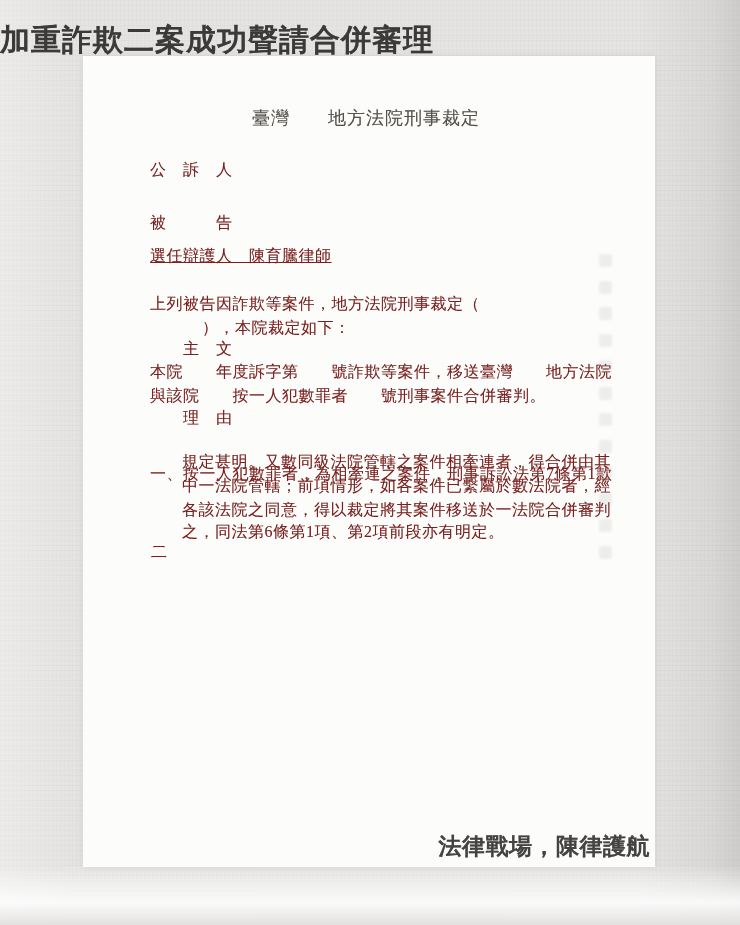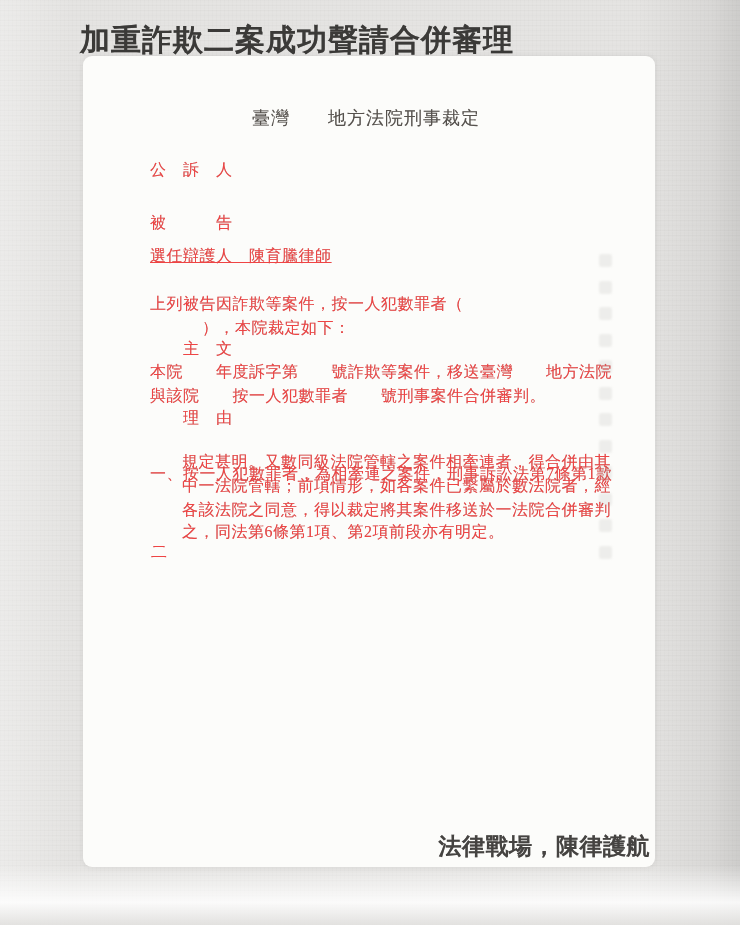--- a/index.html
+++ b/index.html
@@ -18,35 +18,34 @@
       repeating-linear-gradient(180deg, rgba(0,0,0,.018) 0 1px, rgba(0,0,0,0) 1px 5px),
       repeating-linear-gradient(90deg, rgba(0,0,0,.012) 0 1px, rgba(0,0,0,0) 1px 4px);
   }
   
   .fold{
     position:absolute;left:0;right:0;bottom:0;height:60px;
     background:linear-gradient(180deg, rgba(255,255,255,0) 0%, rgba(255,255,255,.85) 62%, rgba(226,225,223,.9) 100%);
   }
   .banner-title{
     position:absolute;top:20px;left:0;width:628px;
-    text-align:center;padding-right:34px;box-sizing:border-box;
+    text-align:left;padding-right:34px;box-sizing:border-box;
     font-size:30px;font-weight:bold;letter-spacing:1px;
     color:#3b3a38;
     text-shadow:0 0 .6px rgba(59,58,56,.55);
     white-space:nowrap;
   }
   .paper{
     position:absolute;left:83px;top:56px;width:572px;height:811px;
     background:#fcfcfa;
     box-shadow:0 0 7px rgba(0,0,0,.07);
-    border-radius:9px;
   }
   .line{
     position:absolute;white-space:nowrap;
-    font-size:16px;color:#ef4444;letter-spacing:.5px;
+    font-size:16px;color:#7f1d1d;letter-spacing:.5px;
     text-shadow:0 0 .5px rgba(94,90,86,.4);
   }
   .heading{left:169px;top:50px;font-size:18px;letter-spacing:1px;color:#56524e;}
   .l-plaintiff{left:67px;top:104px;}
   .l-defendant{left:67px;top:133px;margin-top:24px;}
   .l-defender{left:67px;top:190px;text-decoration:underline;}
   .l-intro1{left:67px;top:238px;}
   .l-intro2{left:119px;top:262px;}
   .l-mainlabel{left:100px;top:283px;}
   .l-main1{left:67px;top:306px;}
@@ -79,21 +78,21 @@
 
 <div class="scene">
 
   <div class="banner-title">加重詐欺二案成功聲請合併審理</div>
 
   <div class="paper">
     <div class="line heading">臺灣　　地方法院刑事裁定</div>
     <div class="line l-plaintiff">公　訴　人</div>
     <div class="line l-defendant">被　　　告</div>
     <div class="line l-defender">選任辯護人　陳育騰律師</div>
-    <div class="line l-intro1">上列被告因詐欺等案件，按一人犯數罪者（</div>
+    <div class="line l-intro1">上列被告因詐欺等案件，地方法院刑事裁定（</div>
     <div class="line l-intro2">），本院裁定如下：</div>
     <div class="line l-mainlabel">主　文</div>
     <div class="line l-main1">本院　　年度訴字第　　號詐欺等案件，移送臺灣　　地方法院</div>
     <div class="line l-main2">與該院　　按一人犯數罪者　　號刑事案件合併審判。</div>
     <div class="line l-reasonlabel">理　由</div>
     <div class="line l-r1">一、按一人犯數罪者，為相牽連之案件，刑事訴訟法第7條第1款</div>
     <div class="line l-r3">中一法院管轄；前項情形，如各案件已繫屬於數法院者，經</div>
     <div class="line l-r2">規定甚明。又數同級法院管轄之案件相牽連者，得合併由其</div>
     <div class="line l-r4">各該法院之同意，得以裁定將其案件移送於一法院合併審判</div>
     <div class="line l-r5">之，同法第6條第1項、第2項前段亦有明定。</div>

